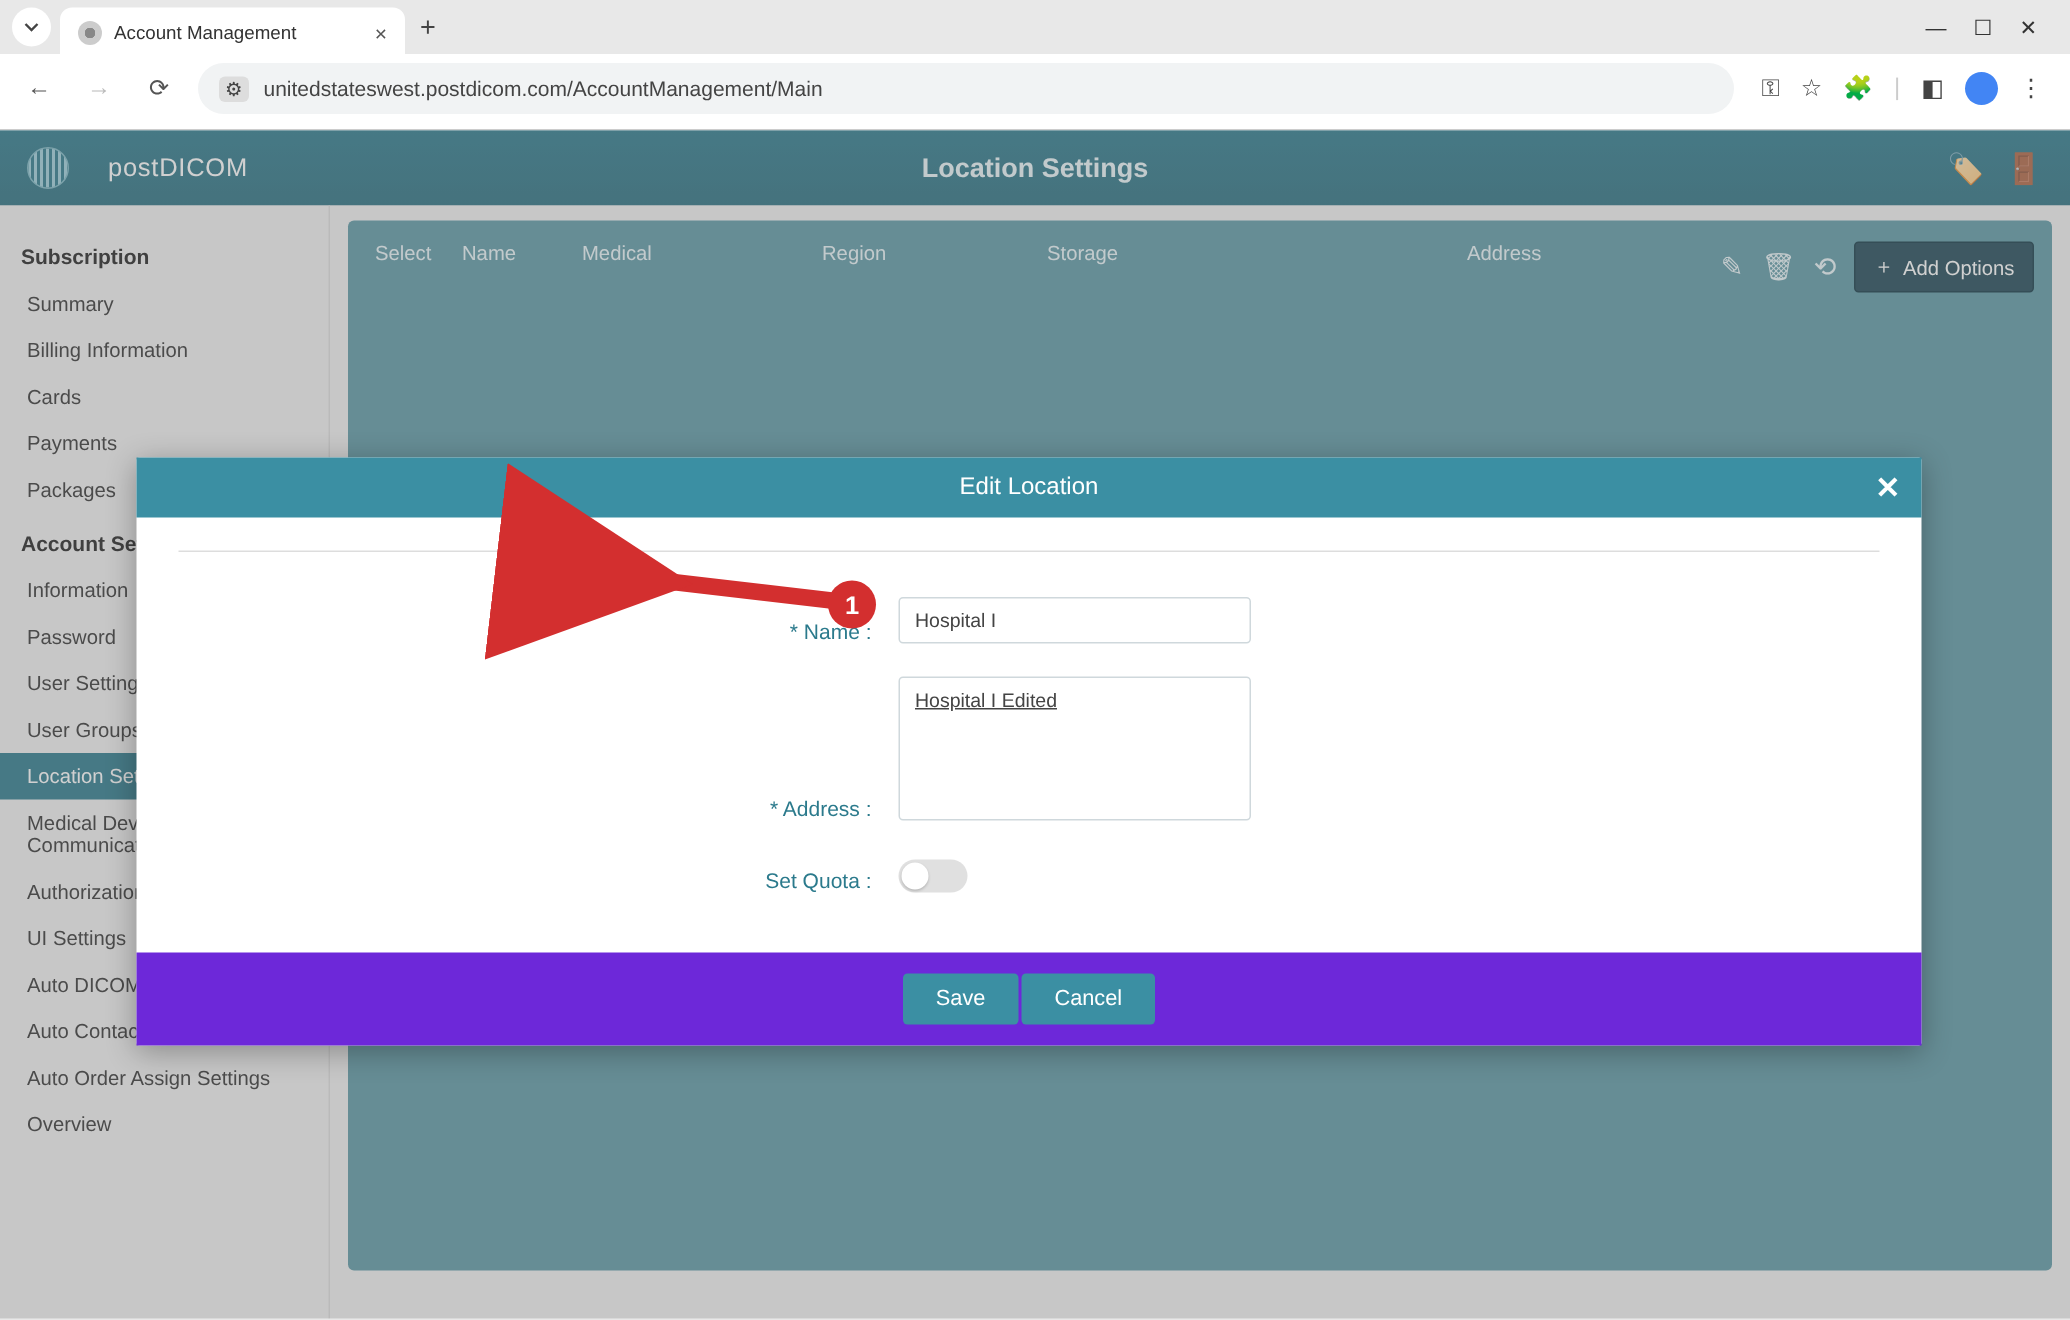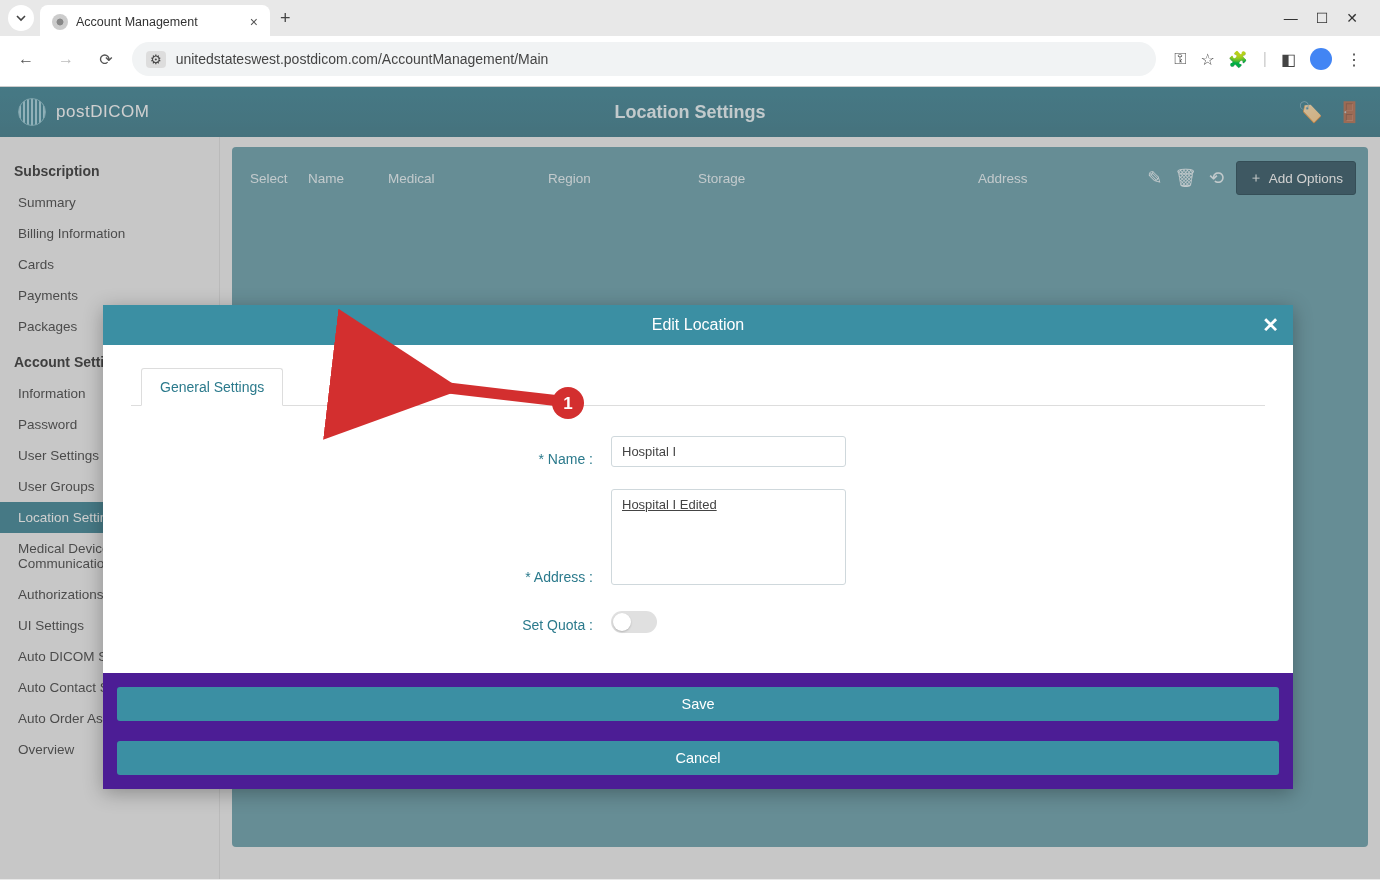--- a/index.html
+++ b/index.html
@@ -20,59 +20,59 @@
   .nav-btn { width:28px; text-align:center; color:#555; font-size:16px; cursor:pointer;}
   .nav-btn.disabled { color:#bbb; }
   .url-pill { flex:1; background:#f1f3f4; border-radius:20px; height:34px; display:flex; align-items:center; padding:0 14px; gap:10px; color:#444; font-size:14px;}
   .url-icon { font-size:13px; background:#ddd; border-radius:4px; padding:1px 4px;}
   .addr-icons { display:flex; gap:14px; align-items:center; color:#444; padding:0 6px; font-size:16px;}
   .addr-icons .avatar { width:22px;height:22px;border-radius:50%; background:#4285f4; display:inline-block;}
 
   
   .app { position:relative; height: calc(880px - 88px); }
   .app-header { background: linear-gradient(#2b7a8c,#2a6f80); height:50px; display:flex; align-items:center; color:#fff; padding:0 18px; }
-  .brand { display:flex; align-items:center; gap:10px; font-size:17px; letter-spacing:0.5px; }
+  .brand { display:flex; align-items:center; gap:26px; font-size:17px; letter-spacing:0.5px; }
   .brand .logo { width:28px; height:28px; border-radius:50%; background: repeating-linear-gradient(90deg,#9ecfdc 0 2px,#2b7a8c 2px 4px); border:1px solid #7fb9c6;}
   .app-title { position:absolute; left:50%; transform:translateX(-50%); font-weight:bold; font-size:18px; color:#eaf6f9;}
   .header-icons { margin-left:auto; display:flex; gap:14px; font-size:20px;}
 
   .app-body { display:flex; height:calc(100% - 50px); }
   .sidebar { width:220px; background:#f2f2f2; border-right:1px solid #ddd; overflow:auto; padding-top:14px;}
   .sidebar .group { font-weight:bold; font-size:14px; padding:12px 14px 8px; color:#222;}
   .sidebar .item { font-size:13.5px; padding:8px 18px; color:#333; cursor:pointer; }
   .sidebar .item.active { background:#2b7a8c; color:#fff; }
 
   .content { flex:1; padding:10px 12px; background:#f2f2f2; }
   .panel { background:#5d98a5; border-radius:4px; min-height:700px; padding:0; }
-  .table-head { display:flex; align-items:center; color:#eaf6f9; font-size:13.5px; padding:14px 12px; gap:0;}
+  .table-head { display:flex; align-items:flex-start; color:#eaf6f9; font-size:13.5px; padding:14px 12px; gap:0;}
   .th { padding:0 6px;}
   .th.select{width:58px;} .th.name{width:80px;} .th.country{width:160px;} .th.region{width:150px;} .th.storage{width:280px;} .th.address{width:150px;}
   .table-actions { margin-left:auto; display:flex; gap:12px; align-items:center;}
   .icon-btn { color:#eaf6f9; font-size:18px; cursor:pointer;}
   .add-btn { background:#1f4856; border:1px solid #123845; color:#fff; padding:7px 12px; border-radius:3px; font-size:13.5px; cursor:pointer; display:flex; gap:6px; align-items:center;}
 
   .dim-overlay { position:absolute; inset:0; background:rgba(120,120,120,0.35); }
 
   
-  .modal { position:absolute; top:218px; left:91px; width:1190px; background:#fff; border-radius:2px; box-shadow:0 4px 20px rgba(0,0,0,0.3);margin-left:12px; }
+  .modal { position:absolute; top:218px; left:91px; width:1190px; background:#fff; border-radius:2px; box-shadow:0 4px 20px rgba(0,0,0,0.3); }
   .modal-head { background:#3b8fa3; color:#fff; height:40px; display:flex; align-items:center; justify-content:center; position:relative; font-size:16px;}
   .modal-close { position:absolute; right:14px; top:8px; font-size:20px; cursor:pointer; font-weight:bold;}
   .modal-body { padding:22px 28px 8px; }
   .tabs { display:flex; border-bottom:1px solid #ddd; }
   .tab { padding:10px 18px; font-size:14px; color:#666; cursor:pointer; border:1px solid transparent; border-bottom:none; position:relative; top:1px; background:#fff;}
   .tab:first-child { margin-left:10px;}
   .tab.active { color:#2b7a8c; border-color:#ddd; border-bottom:1px solid #fff; border-radius:3px 3px 0 0;}
   .form { padding:30px 0 10px; }
   .form-row { display:flex; align-items:flex-end; margin-bottom:22px; }
   .form-label { width:480px; text-align:right; color:#2b7a8c; font-size:14px; padding-right:18px; padding-top:6px;}
   .form-input { border:1px solid #cfd8dc; border-radius:3px; padding:7px 10px; font-size:13px; color:#444; width:235px;}
   textarea.form-input { height:96px; resize:none;text-decoration:underline;}
   .toggle { width:46px; height:22px; background:#e0e0e0; border-radius:11px; position:relative; cursor:pointer; margin-top:4px;}
   .toggle .knob { width:18px;height:18px; background:#fff; border-radius:50%; position:absolute; top:2px; left:2px; box-shadow:0 1px 2px rgba(0,0,0,0.2);}
-  .modal-foot { background:#4c1d95; padding:14px; display:flex; justify-content:center; gap:20px;flex-direction:column; }
+  .modal-foot { background:#6d28d9; padding:14px; display:flex; justify-content:center; gap:2px; }
   .btn { border:none; color:#fff; padding:9px 22px; border-radius:3px; font-size:14.5px; cursor:pointer;}
   .btn.save { background:#3b8fa3;}
   .btn.cancel { background:#3b8fa3;}
 
   
   .annot { position:absolute; top:282px; left:420px; pointer-events:none; }
   .annot svg { overflow:visible;}
 </style>
 </head>
 <body>
@@ -177,21 +177,20 @@
 
   <div class="dim-overlay"></div>
 
   <div class="modal">
     <div class="modal-head">
       <span>Edit Location</span>
       <span class="modal-close">✕</span>
     </div>
     <div class="modal-body">
       <div class="tabs">
-        <div class="tab active">General Settings</div>
       </div>
       <div class="form">
         <div class="form-row">
           <div class="form-label">* Name :</div>
           <input class="form-input" value="Hospital I" style="">
         </div>
         <div class="form-row">
           <div class="form-label">* Address :</div>
           <textarea class="form-input" style="">Hospital I Edited</textarea>
         </div>

